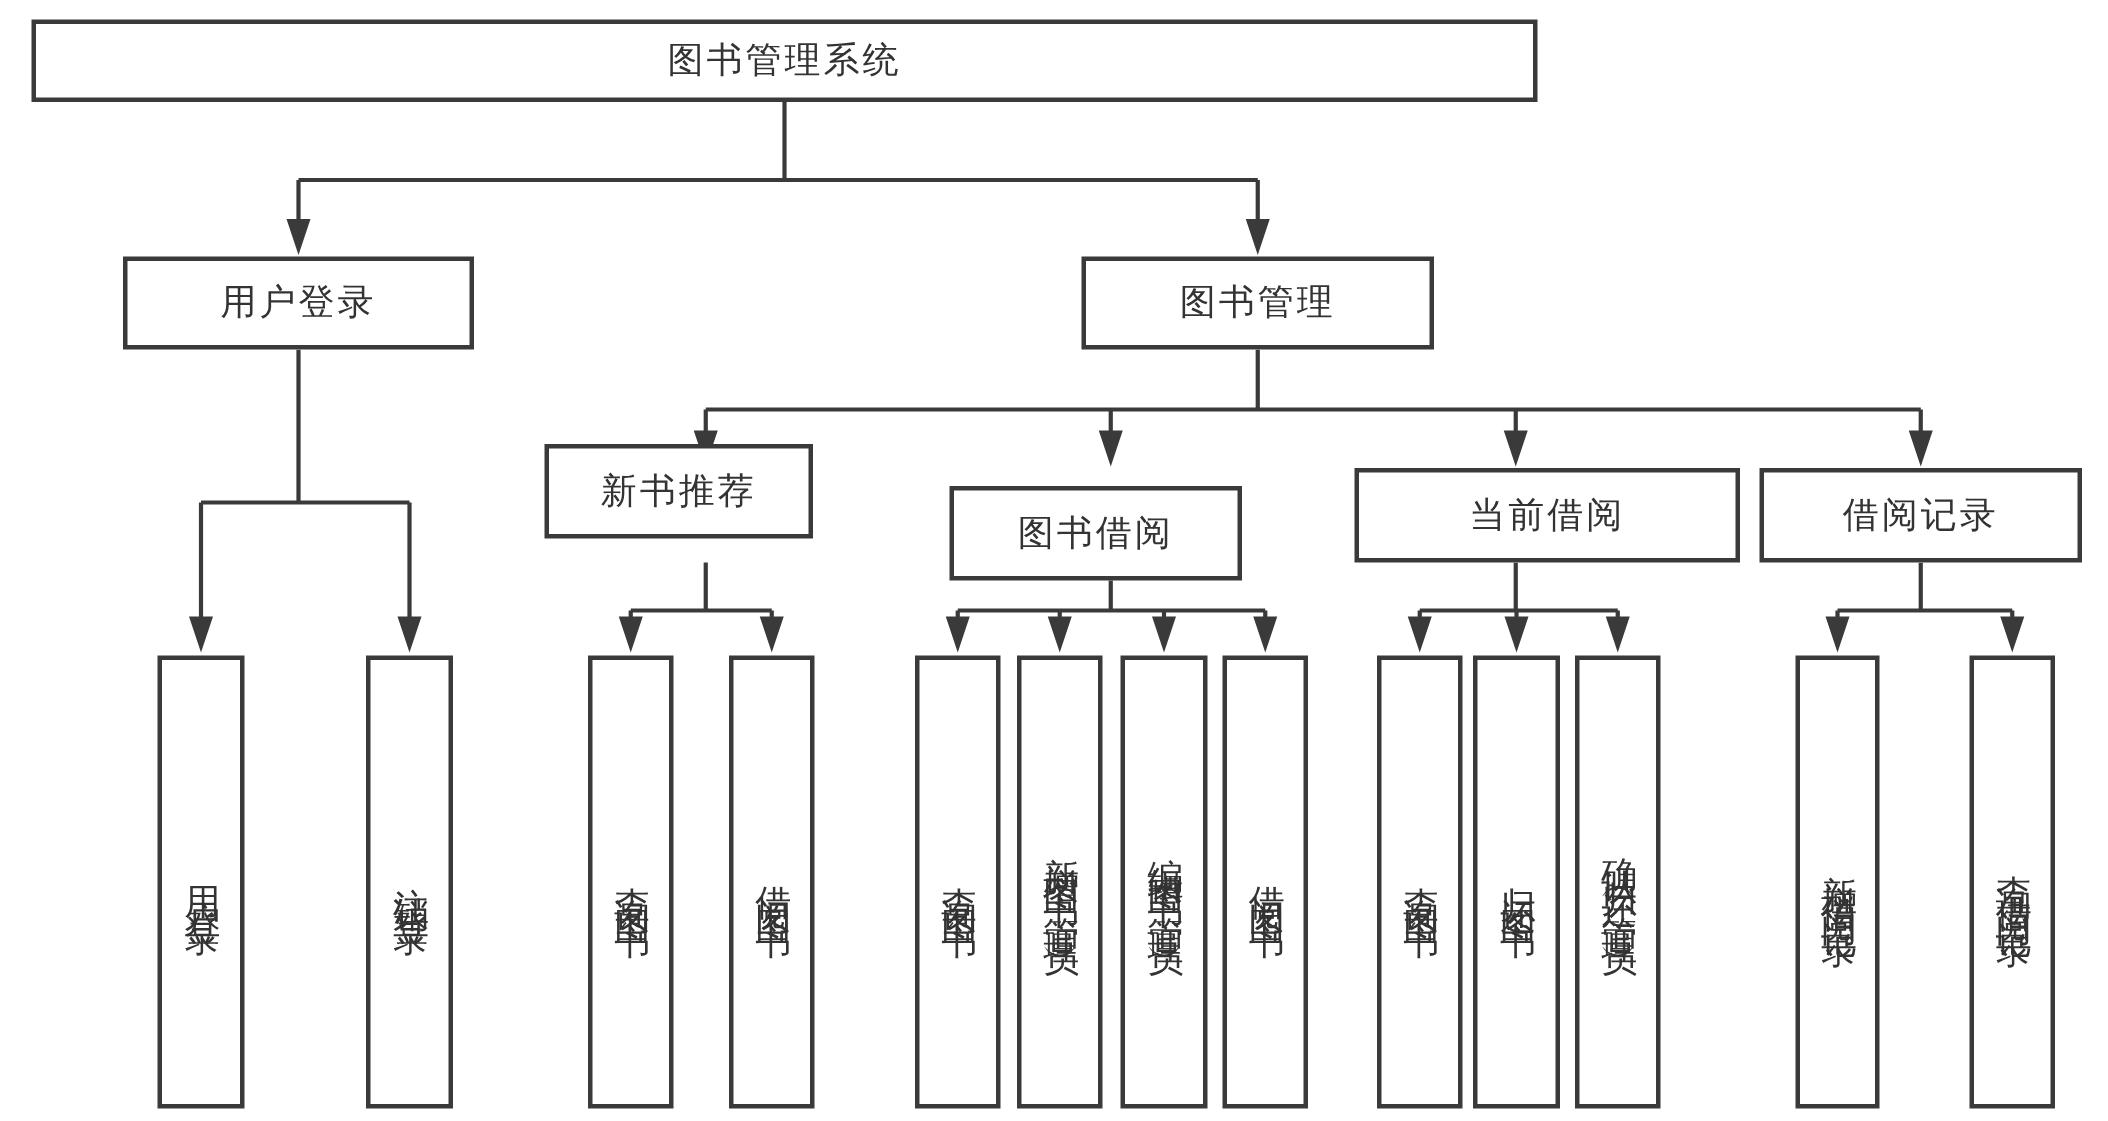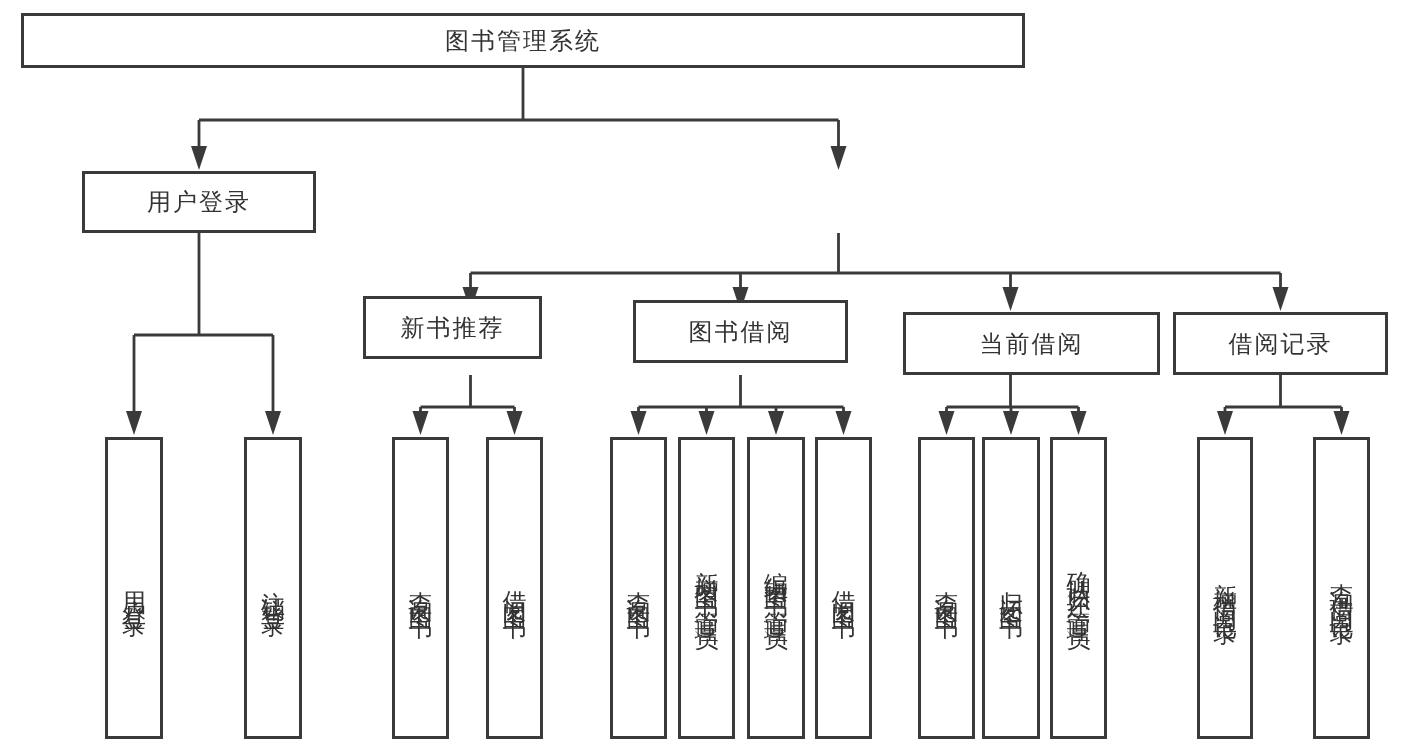--- a/index.html
+++ b/index.html
@@ -90,23 +90,24 @@
       <polygon points="1003,411 1019,411 1011,435"></polygon>
       <polygon points="1070.5,411 1086.5,411 1078.5,435"></polygon>
       <polygon points="1217,411 1233,411 1225,435"></polygon>
       <polygon points="1333.5,411 1349.5,411 1341.5,435"></polygon>
     </g>
   </svg>
 
   <div class="box" style="left:21px;top:13px;width:1004px;height:55px">图书管理系统</div>
 
   <div class="box" style="left:82px;top:171px;width:234px;height:62px">用户登录</div>
+  <div class="box" style="left:721px;top:171px;width:235px;height:62px">图书管理</div>
 
   <div class="box" style="left:363px;top:296px;width:179px;height:63px">新书推荐</div>
-  <div class="box" style="left:633px;top:300px;width:215px;height:63px">图书借阅</div>
+  <div class="box" style="left:633px;top:324px;width:195px;height:63px">图书借阅</div>
   <div class="box" style="left:903px;top:312px;width:257px;height:63px">当前借阅</div>
   <div class="box" style="left:1173px;top:312px;width:215px;height:63px">借阅记录</div>
 
   <div class="box vbox" style="left:105px;top:437px;width:58px;height:302px">用户登录</div>
   <div class="box vbox" style="left:244px;top:437px;width:58px;height:302px">注销登录</div>
 
   <div class="box vbox" style="left:392px;top:437px;width:57px;height:302px">查询图书</div>
   <div class="box vbox" style="left:486px;top:437px;width:57px;height:302px">借阅图书</div>
 
   <div class="box vbox" style="left:610px;top:437px;width:57px;height:302px">查询图书</div>

